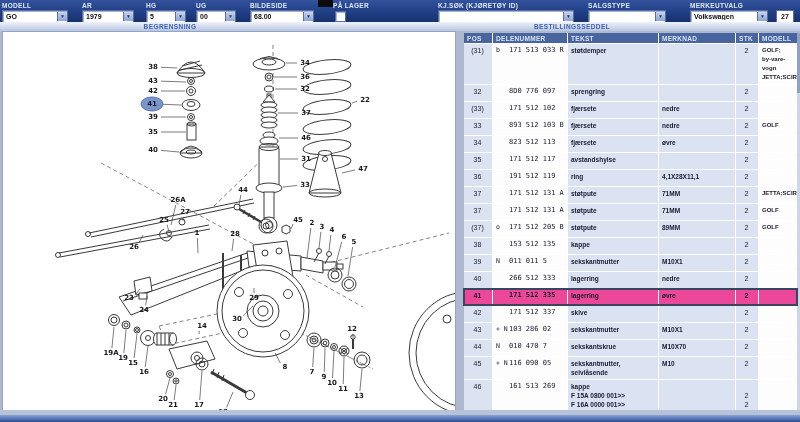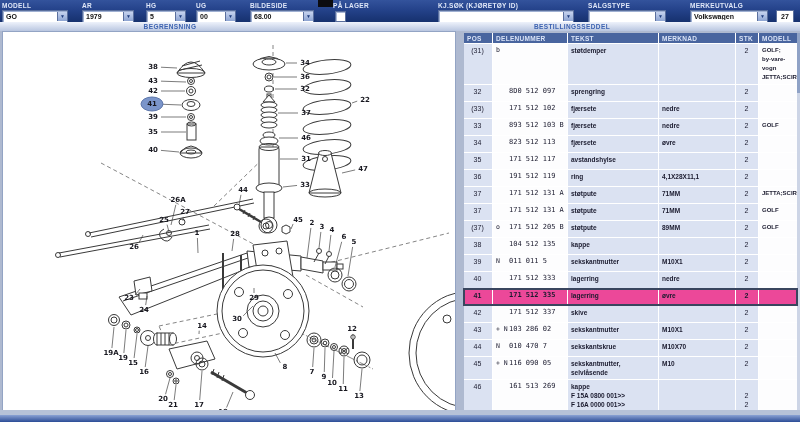--- a/index.html
+++ b/index.html
@@ -424,32 +424,32 @@
     <div class="hc">POS</div>
     <div class="hc">DELENUMMER</div>
     <div class="hc">TEKST</div>
     <div class="hc">MERKNAD</div>
     <div class="hc">STK</div>
     <div class="hc">MODELL</div>
   </div>
   <div id="rows">
       <div class="trow">
         <div class="c pos">(31)</div>
-        <div class="c part white"><span class="pre">b</span></div>
+        <div class="c part white"><span class="pre">b</span><span>171 513 033 R</span></div>
         <div class="c tekst">støtdemper</div>
         <div class="c merk"></div>
         <div class="c stk">2</div>
         <div class="c mod white">GOLF;
 by-vare-
 vogn
 JETTA;SCIR.</div>
       </div>
       <div class="trow">
         <div class="c pos">32</div>
-        <div class="c part white"><span class="pre"></span><span>8D0 512 097</span></div>
+        <div class="c part white"><span class="pre"></span><span>8D0 776 097</span></div>
         <div class="c tekst">sprengring</div>
         <div class="c merk"></div>
         <div class="c stk">2</div>
         <div class="c mod white"></div>
       </div>
       <div class="trow">
         <div class="c pos">(33)</div>
         <div class="c part white"><span class="pre"></span><span>171 512 102</span></div>
         <div class="c tekst">fjærsete</div>
         <div class="c merk">nedre</div>
@@ -507,37 +507,37 @@
       <div class="trow">
         <div class="c pos">(37)</div>
         <div class="c part white"><span class="pre">o</span><span>171 512 205 B</span></div>
         <div class="c tekst">støtpute</div>
         <div class="c merk">89MM</div>
         <div class="c stk">2</div>
         <div class="c mod white">GOLF</div>
       </div>
       <div class="trow">
         <div class="c pos">38</div>
-        <div class="c part white"><span class="pre"></span><span>104 512 135</span></div>
+        <div class="c part white"><span class="pre"></span><span>153 512 135</span></div>
         <div class="c tekst">kappe</div>
         <div class="c merk"></div>
         <div class="c stk">2</div>
         <div class="c mod white"></div>
       </div>
       <div class="trow">
         <div class="c pos">39</div>
         <div class="c part white"><span class="pre">N</span><span>011 011 5</span></div>
         <div class="c tekst">sekskantmutter</div>
         <div class="c merk">M10X1</div>
         <div class="c stk">2</div>
         <div class="c mod white"></div>
       </div>
       <div class="trow">
         <div class="c pos">40</div>
-        <div class="c part white"><span class="pre"></span><span>171 512 333</span></div>
+        <div class="c part white"><span class="pre"></span><span>266 512 333</span></div>
         <div class="c tekst">lagerring</div>
         <div class="c merk">nedre</div>
         <div class="c stk">2</div>
         <div class="c mod white"></div>
       </div>
       <div class="trow sel">
         <div class="c pos">41</div>
         <div class="c part white"><span class="pre"></span><span>171 512 335</span></div>
         <div class="c tekst">lagerring</div>
         <div class="c merk">øvre</div>

